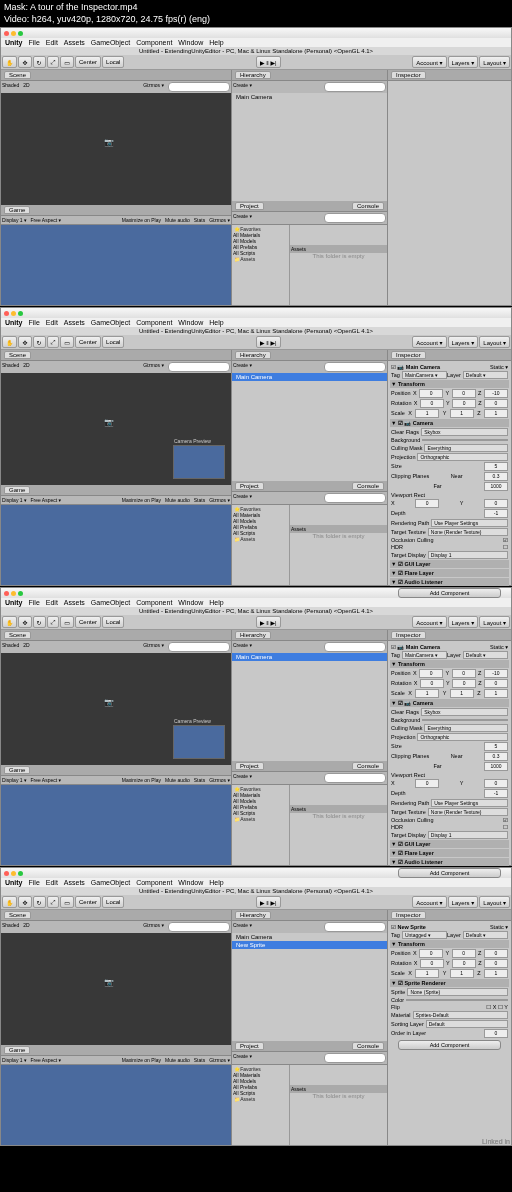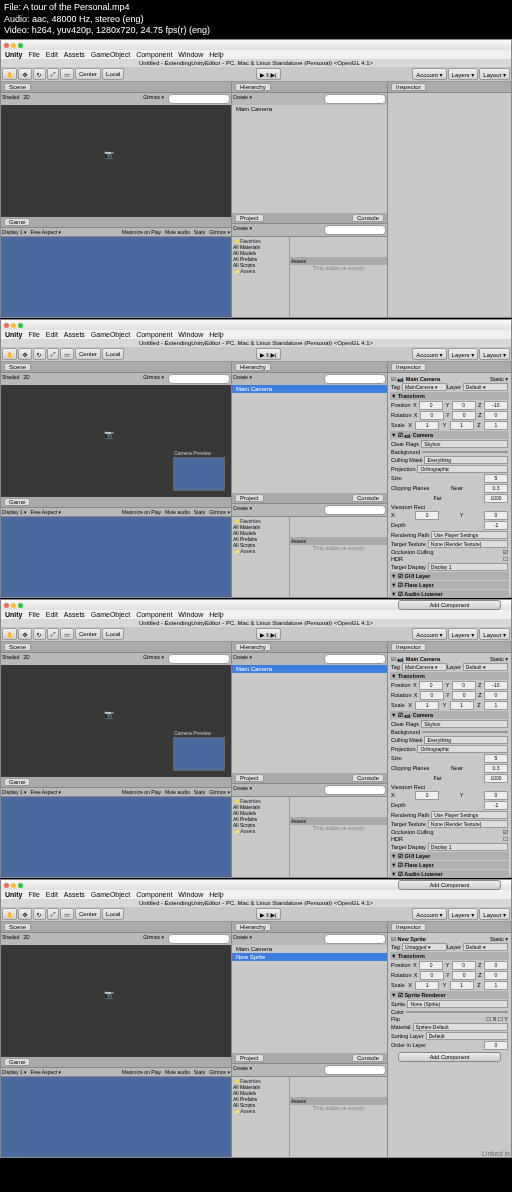--- a/index.html
+++ b/index.html
@@ -42,22 +42,21 @@
 .linkedin{position:absolute;right:2px;bottom:1px;color:#888;font-size:7px;opacity:0.5}
 .cont{position:relative}
 .search{width:60px;height:8px;background:#fff;border:1px solid #999;border-radius:4px}
 </style>
 </head>
 <body>
 
 <div class="cont">
 
 <div class="meta">
-<div>File: A tour of the Personal.mp4</div>
-<div>Audio: aac, 48000 Hz, stereo (eng)</div>
+<div>Mask: A tour of the Inspector.mp4</div>
 <div>Video: h264, yuv420p, 1280x720, 24.75 fps(r) (eng)</div>
 </div>
 
 <div class="frame">
 <div class="macbar">
         <div class="dot" style="background:#ff5f57"></div>
         <div class="dot" style="background:#febc2e"></div>
         <div class="dot" style="background:#28c840"></div>
       </div>
 <div class="menu">

